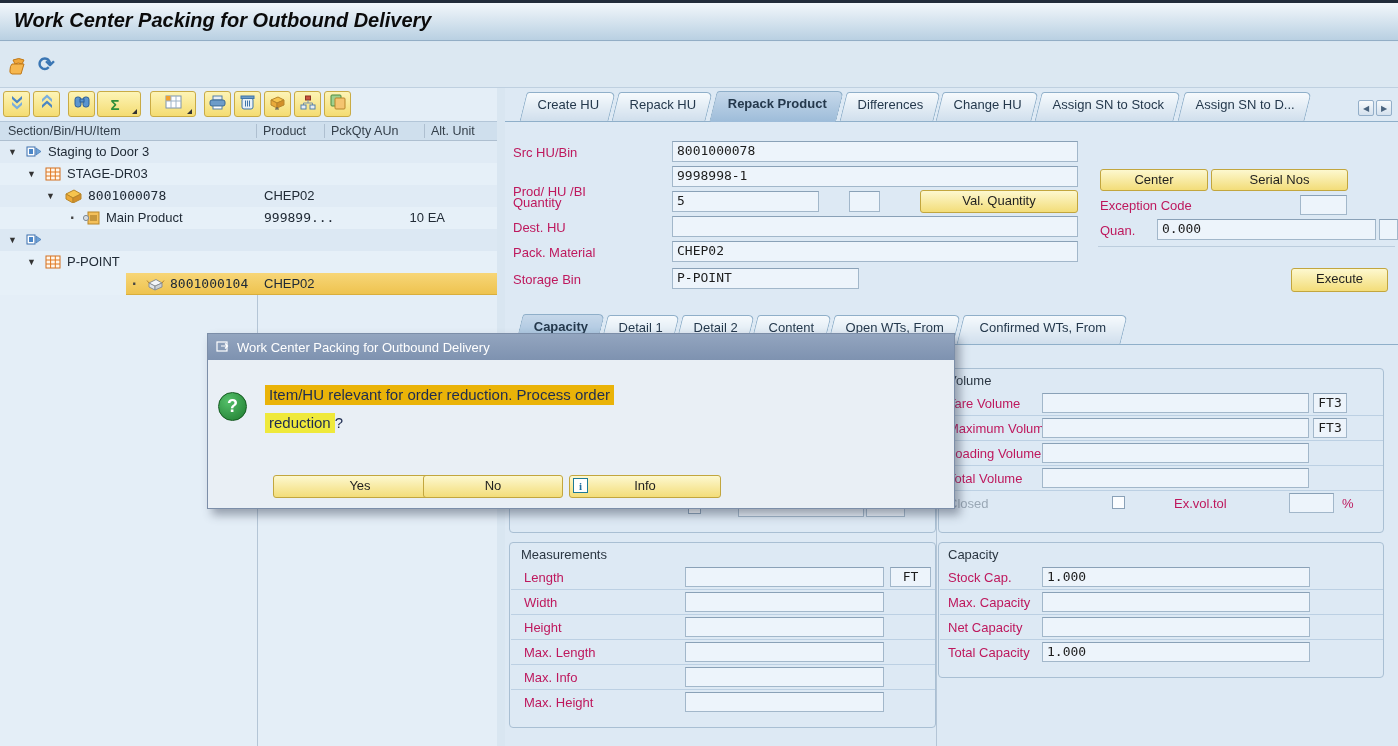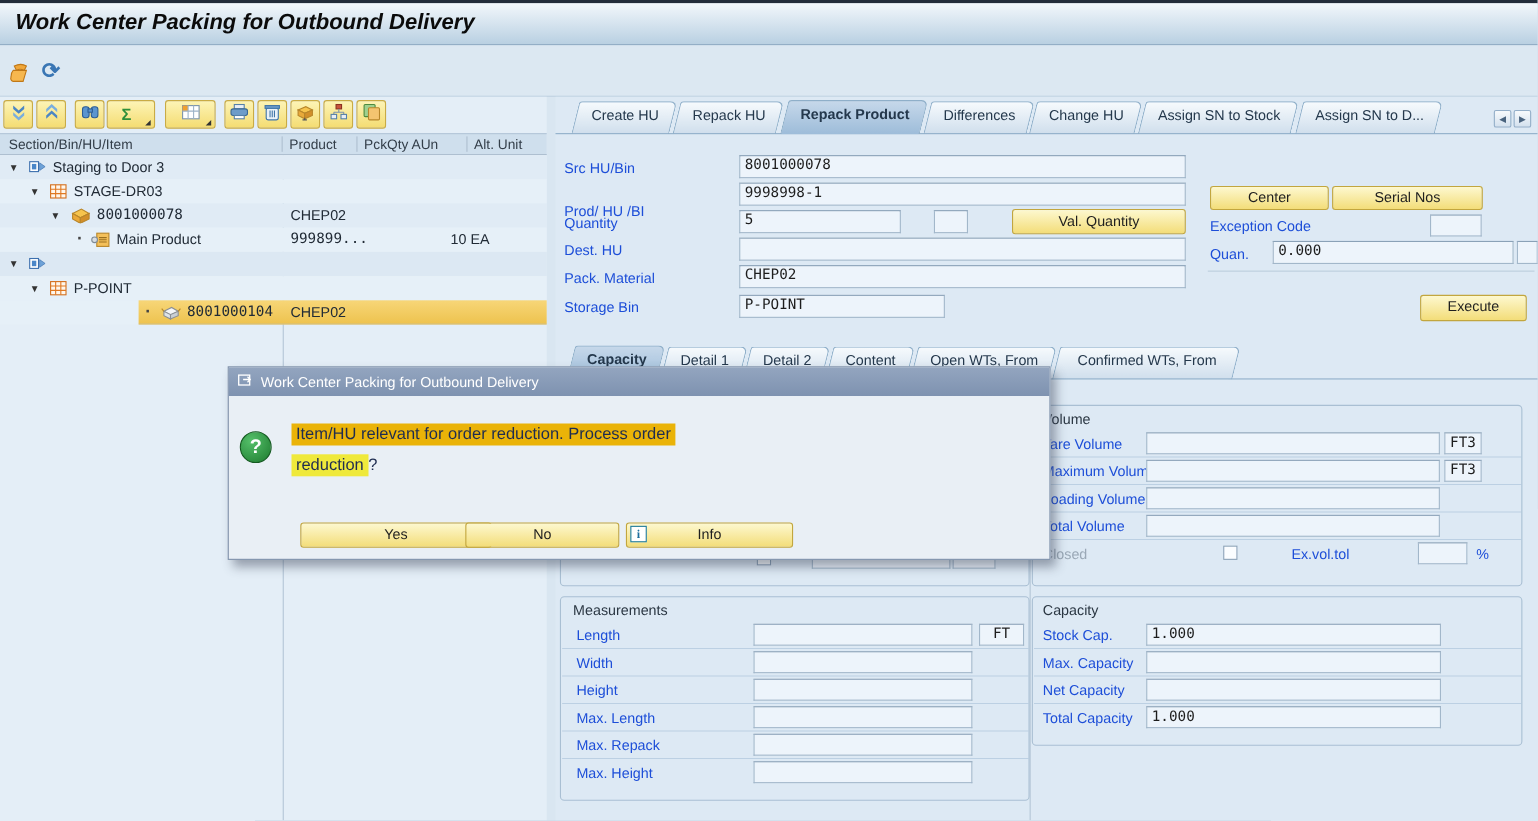--- a/index.html
+++ b/index.html
@@ -1,19 +1,19 @@
 <!DOCTYPE html>
 <html><head>
 <meta charset="utf-8">
 <style>
   html,body{margin:0;padding:0;background:#c9d9e8;}
   #app{position:relative;width:1398px;height:746px;background:#d9e6f1;
        font-family:"Liberation Sans",sans-serif;overflow:hidden;}
   .abs{position:absolute;box-sizing:border-box;}
-  .lbl{font-size:13px;color:#1d4ed8;white-space:nowrap;}
+  .lbl{font-size:13px;color:#be185d;white-space:nowrap;}
   .field{background:#edf4fb;border:1px solid #a2b7ca;border-top-color:#8aa1b7;
          font-family:"DejaVu Sans Mono",monospace;font-size:13px;color:#1d1d1d;
          padding:1px 4px;overflow:hidden;white-space:nowrap;}
   .unit{text-align:center;}
   .btn-gold{background:linear-gradient(#fdf8cf,#f3dd79);border:1px solid #c2a63e;
             border-radius:3px;text-align:center;font-size:13px;color:#1f1f1f;
             padding-top:2px;cursor:default;}
   .tbtn{background:linear-gradient(#fdf4b6,#f4dc72);border:1px solid #c9ab45;
         border-radius:3px;display:flex;align-items:center;justify-content:center;}
   .group{border:1px solid #a9bfd3;border-radius:4px;background:#dde9f4;}
@@ -325,21 +325,21 @@
       </div>
       <div class="abs grow" style="left:1px;top:72px;width:424px;height:25px;">
         <span class="abs lbl" style="left:13px;top:5px;">Height</span>
         <div class="abs field" style="left:174px;top:2px;width:199px;height:20px;"></div>
       </div>
       <div class="abs grow" style="left:1px;top:97px;width:424px;height:25px;">
         <span class="abs lbl" style="left:13px;top:5px;">Max. Length</span>
         <div class="abs field" style="left:174px;top:2px;width:199px;height:20px;"></div>
       </div>
       <div class="abs grow" style="left:1px;top:122px;width:424px;height:25px;">
-        <span class="abs lbl" style="left:13px;top:5px;">Max. Repack</span>
+        <span class="abs lbl" style="left:13px;top:5px;">Max. Info</span>
         <div class="abs field" style="left:174px;top:2px;width:199px;height:20px;"></div>
       </div>
       <div class="abs" style="left:1px;top:147px;width:424px;height:25px;">
         <span class="abs lbl" style="left:13px;top:5px;">Max. Height</span>
         <div class="abs field" style="left:174px;top:2px;width:199px;height:20px;"></div>
       </div>
     </div>
 
     <div class="abs group" style="left:433px;top:454px;width:446px;height:136px;">
       <span class="abs group-title" style="left:9px;top:4px;">Capacity</span>

